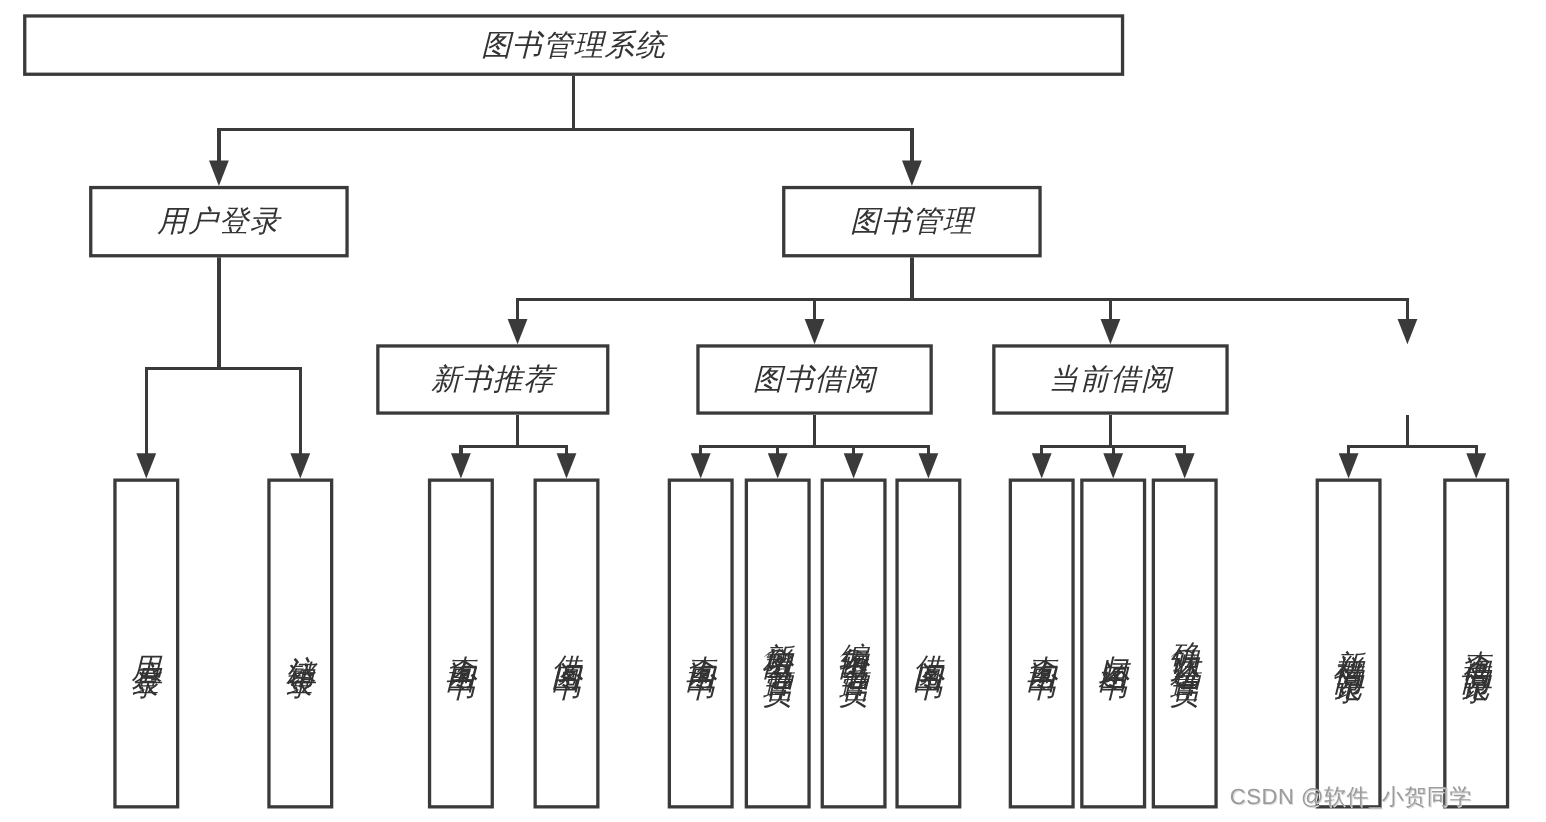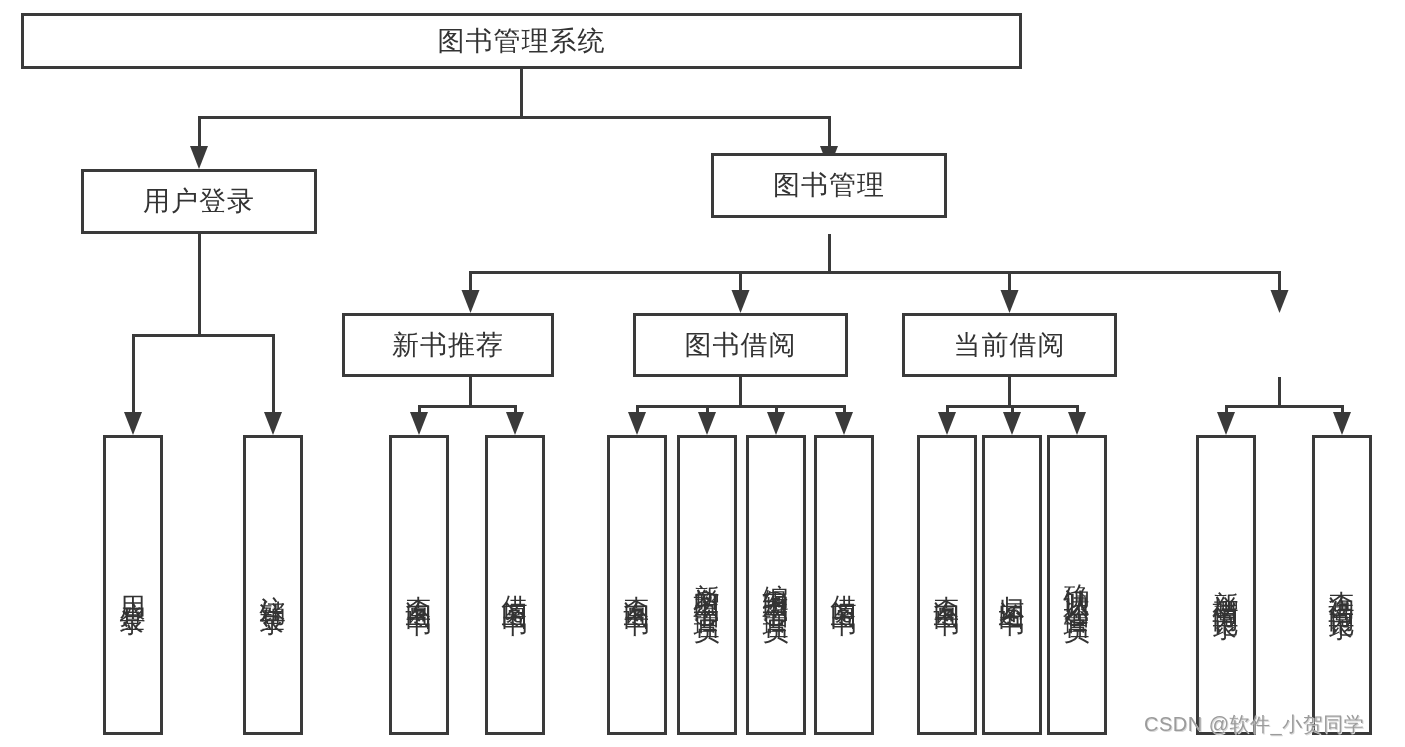--- a/index.html
+++ b/index.html
@@ -16,31 +16,32 @@
   svg.connectors line{stroke:var(--line);stroke-width:3;shape-rendering:crispEdges;}
   svg.connectors polygon{fill:var(--line);}
   .node{
     position:absolute;z-index:2;
     background:var(--background);
     border:3px solid var(--line);
     color:var(--text);
     display:flex;align-items:center;justify-content:center;
     font-size:27px;line-height:1;letter-spacing:1px;
     white-space:nowrap;
+    font-style:italic;
   }
   .node.v span{
     writing-mode:vertical-rl;
     text-orientation:mixed;
     font-size:26px;
     letter-spacing:5px;
     line-height:1;
   }
   .watermark{
     position:absolute;z-index:5;
-    left:1144px;top:711px;
+    left:1118px;top:711px;
     font-size:20px;letter-spacing:0.5px;
     color:var(--watermark);
     text-shadow:1px 1px 0 #d9d9d9;
     white-space:nowrap;
   }
 </style>
 </head>
 <body>
 
 <div id="canvas">
@@ -107,21 +108,21 @@
     <polygon points="1333,412 1351,412 1342,435"></polygon>
   </svg>
 
   <div class="node h" style="left:21px;top:13px;width:1001px;height:56px">
     <span>图书管理系统</span>
   </div>
 
   <div class="node h" style="left:81px;top:169px;width:236px;height:65px">
     <span>用户登录</span>
   </div>
-  <div class="node h" style="left:711px;top:153px;width:236px;height:65px">
+  <div class="node h" style="left:711px;top:169px;width:236px;height:65px">
     <span>图书管理</span>
   </div>
 
   <div class="node h" style="left:342px;top:313px;width:212px;height:64px">
     <span>新书推荐</span>
   </div>
   <div class="node h" style="left:902px;top:313px;width:215px;height:64px">
     <span>当前借阅</span>
   </div>
   <div class="node h" style="left:633px;top:313px;width:215px;height:64px">

